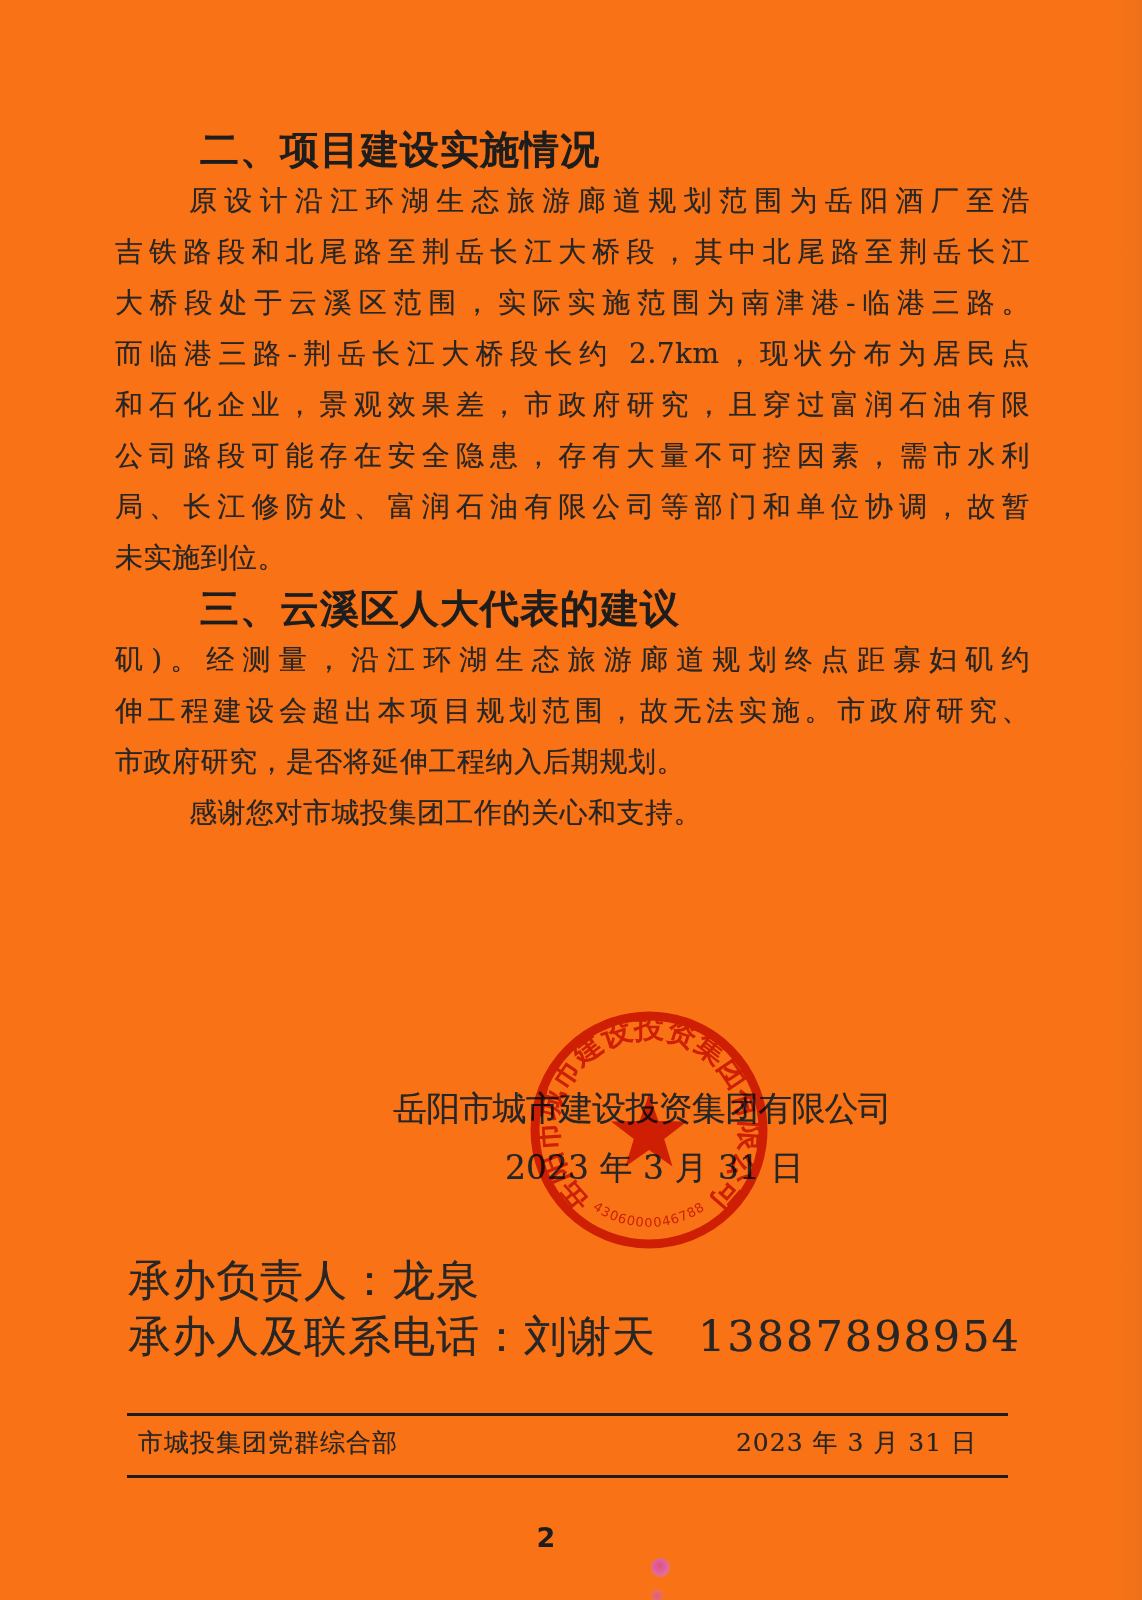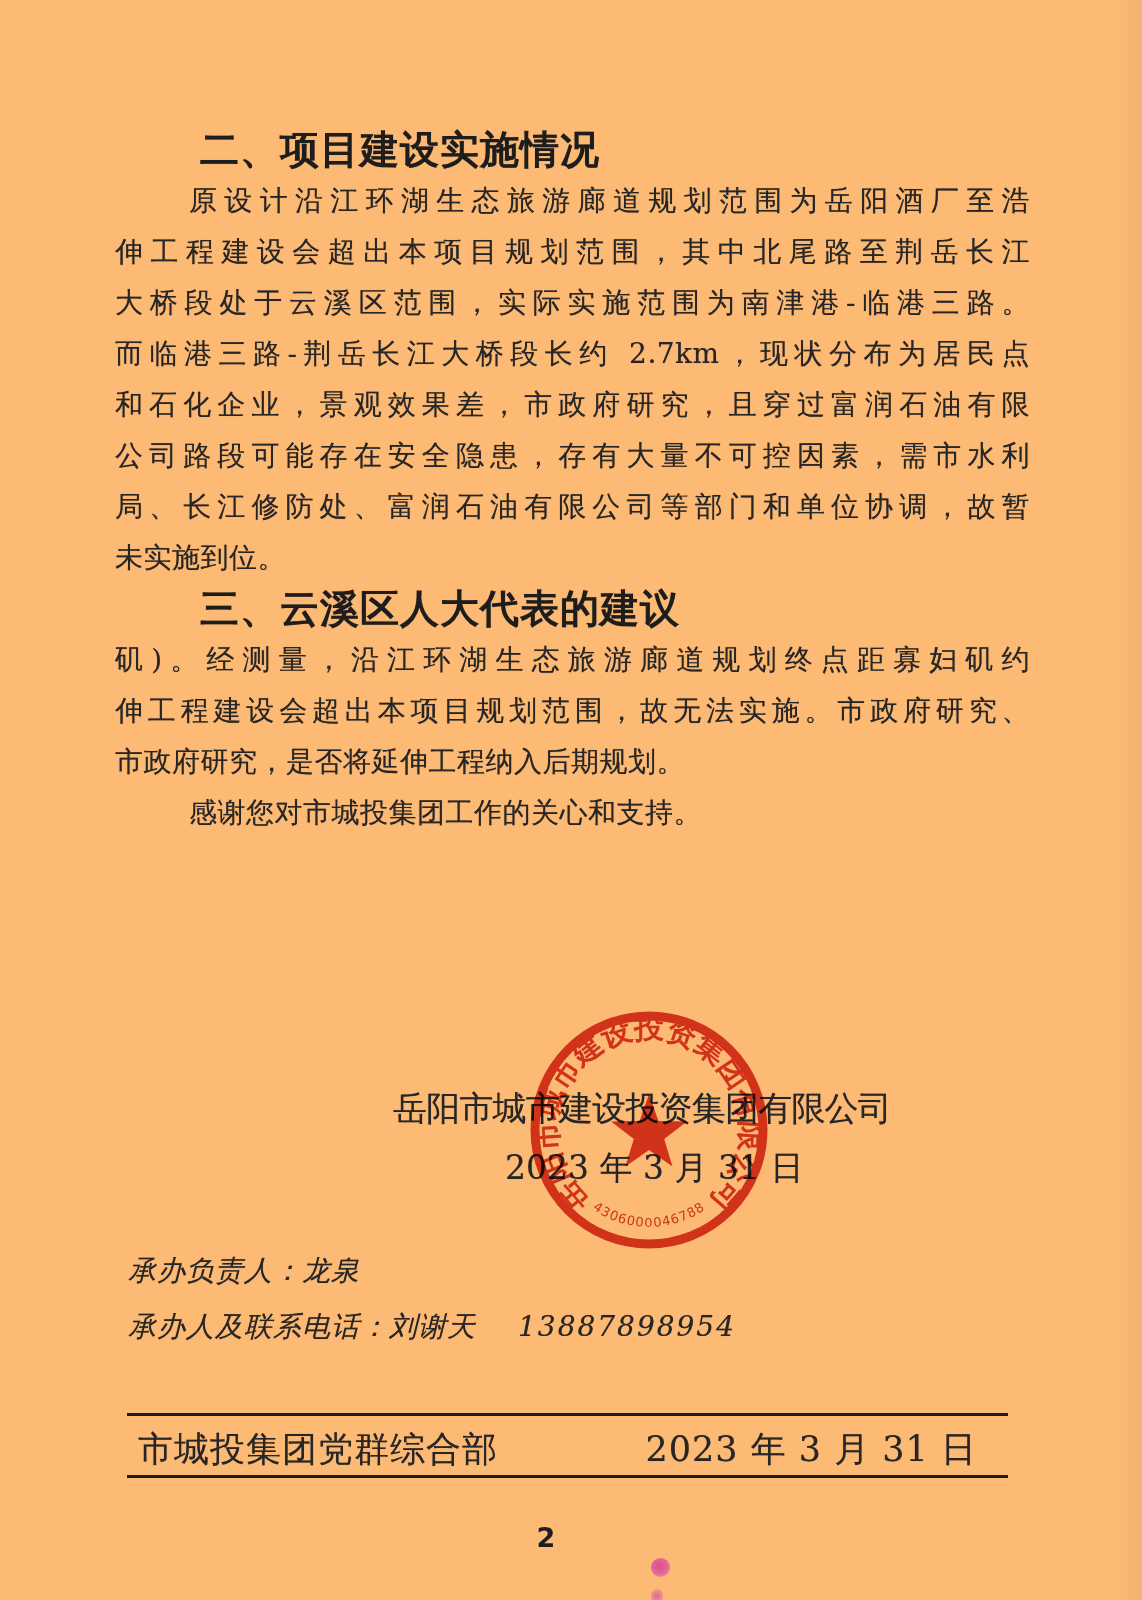--- a/index.html
+++ b/index.html
@@ -1,19 +1,19 @@
 <!DOCTYPE html>
 <html><head>
 <meta charset="utf-8">
 <style>
   html,body{margin:0;padding:0;background:#e8e8e8;}
   .page{
     position:relative;
     width:1142px;height:1600px;
-    background:#fdba74;
+    background:#f97316;
     overflow:hidden;
     font-family:"DejaVu Serif", serif;
     color:#262626;
   }
   .edge-shade{
     position:absolute;top:0;right:0;width:30px;height:100%;
     background:linear-gradient(to right, rgba(0,0,0,0), rgba(90,85,80,0.07));
     pointer-events:none;
   }
   
@@ -62,34 +62,33 @@
   .seal text{
     font-family:"DejaVu Sans", sans-serif;
     font-weight:700;
     fill:#cf3527;
   }
   .seal .arc-name{font-size:30px;}
   .seal .arc-code{font-size:13px;font-weight:400;letter-spacing:1px;}
   
   .contact{
     position:absolute;left:128px;
-    font-size:28px;letter-spacing:1px;white-space:nowrap;
+    font-size:43px;letter-spacing:1px;white-space:nowrap;
     text-shadow:0 0 0.7px rgba(20,20,20,0.45);
-    font-style:italic;
   }
   .contact .phone{margin-left:42px;letter-spacing:2px;}
   
   .rule{
     position:absolute;left:127px;width:881px;height:3px;
     background:#1c1c1c;
   }
   .footer-row{
     position:absolute;left:127px;top:1426px;width:881px;
     display:flex;justify-content:space-between;align-items:center;
-    font-size:35px;letter-spacing:1px;white-space:nowrap;
+    font-size:25px;letter-spacing:1px;white-space:nowrap;
     text-shadow:0 0 0.7px rgba(20,20,20,0.45);
   }
   .footer-row .dept{padding-left:11px;}
   .footer-row .fdate{padding-right:31px;}
   .page-num{
     position:absolute;left:516px;top:1522px;width:60px;
     text-align:center;
     font-family:"DejaVu Sans", sans-serif;
     font-weight:700;font-size:27px;color:#1d1d1d;
   }
@@ -105,21 +104,21 @@
   }
 </style>
 </head>
 <body>
 
 <div class="page">
 
   <div class="text-block">
     <div class="line h">二、项目建设实施情况</div>
     <div class="line j ind">原设计沿江环湖生态旅游廊道规划范围为岳阳酒厂至浩</div>
-    <div class="line j">伸工程建设会超出本项目规划范围，其中北尾路至荆岳长江</div>
+    <div class="line j">吉铁路段和北尾路至荆岳长江大桥段，其中北尾路至荆岳长江</div>
     <div class="line j">大桥段处于云溪区范围，实际实施范围为南津港-临港三路。</div>
     <div class="line j">而临港三路-荆岳长江大桥段长约 2.7km，现状分布为居民点</div>
     <div class="line j">和石化企业，景观效果差，市政府研究，且穿过富润石油有限</div>
     <div class="line j">公司路段可能存在安全隐患，存有大量不可控因素，需市水利</div>
     <div class="line j">局、长江修防处、富润石油有限公司等部门和单位协调，故暂</div>
     <div class="line">未实施到位。</div>
     <div class="line h">三、云溪区人大代表的建议</div>
     <div class="line j">矶)。经测量，沿江环湖生态旅游廊道规划终点距寡妇矶约</div>
     <div class="line j">伸工程建设会超出本项目规划范围，故无法实施。市政府研究、</div>
     <div class="line">市政府研究，是否将延伸工程纳入后期规划。</div>

